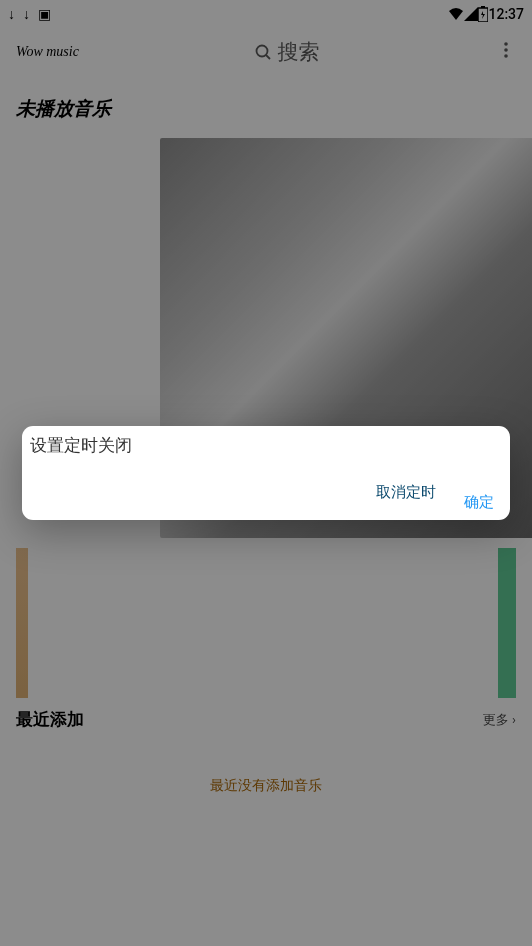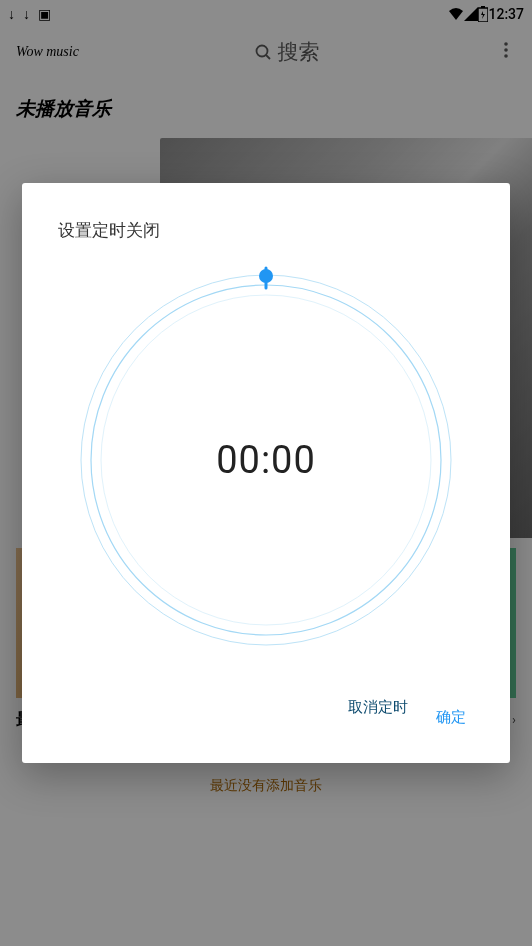--- a/index.html
+++ b/index.html
@@ -62,23 +62,23 @@
       background: rgba(0,0,0,0.42);
       display: flex;
       align-items: center;
       justify-content: center;
     }
     
     
     .dialog {
       width: 488px;
       background: #fff;
-      border-radius: 3px;
+      border-radius: 11px;
       box-shadow: 0 12px 40px rgba(0,0,0,0.3);
-      padding: 36px;
+      padding: 8px;
     }
     .dialog-title { font-size: 17px; color: #333; margin-bottom: 8px; }
     .clock-container {
       display: flex;
       justify-content: center;
       padding: 10px 0 20px;
     }
     .clock {
       position: relative;
       width: 400px;
@@ -159,30 +159,18 @@
   <div class="more-link">
     <span>更多</span>
     <span>›</span>
   </div>
 </div>
 <div class="empty-text">最近没有添加音乐</div>
 
 <div class="overlay">
   <div class="dialog">
     <div class="dialog-title">设置定时关闭</div>
-    <div class="clock-container">
-      <div class="clock">
-        <svg viewBox="0 0 400 400">
-          <circle cx="200" cy="200" r="185" fill="none" stroke="#bde3f7" stroke-width="1"></circle>
-          <circle cx="200" cy="200" r="175" fill="none" stroke="#a3d8f5" stroke-width="1.2"></circle>
-          <circle cx="200" cy="200" r="165" fill="none" stroke="#e0f2fb" stroke-width="1"></circle>
-          <line x1="200" y1="8" x2="200" y2="28" stroke="#2196f3" stroke-width="3" stroke-linecap="round"></line>
-          <circle cx="200" cy="16" r="7" fill="#2196f3"></circle>
-        </svg>
-        <div class="time-display">00:00</div>
-      </div>
-    </div>
     <div class="dialog-actions">
       <button class="btn-cancel">取消定时</button>
       <button class="btn-confirm">确定</button>
     </div>
   </div>
 </div>
 
 </body></html>

